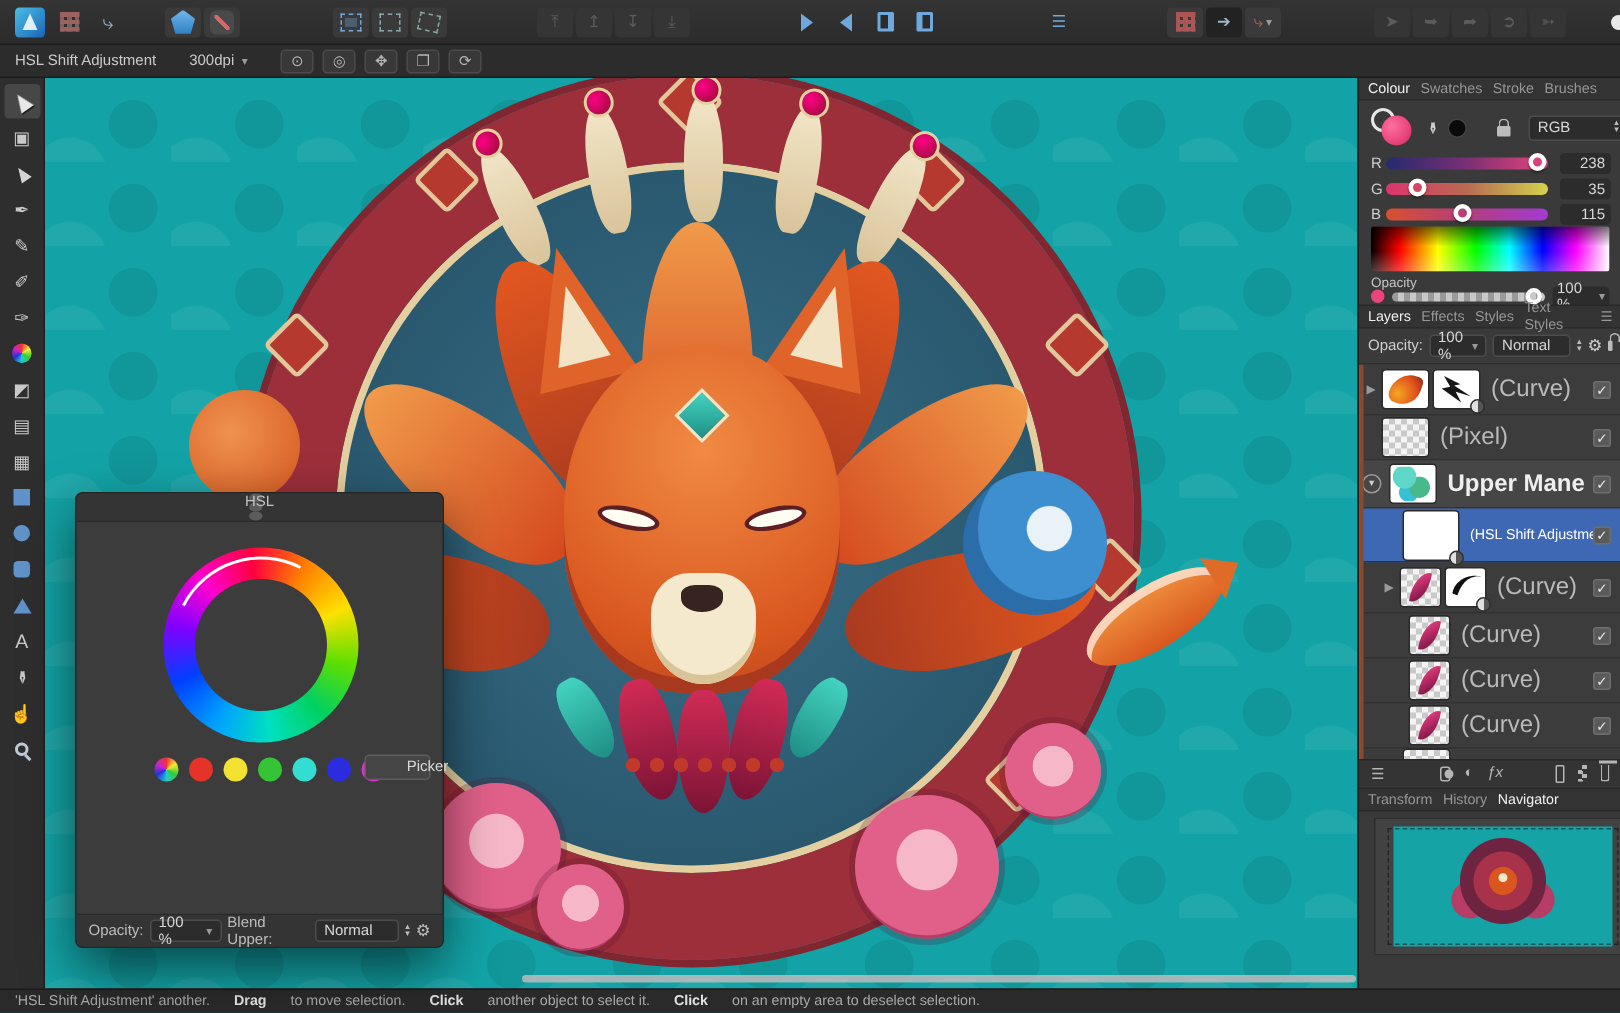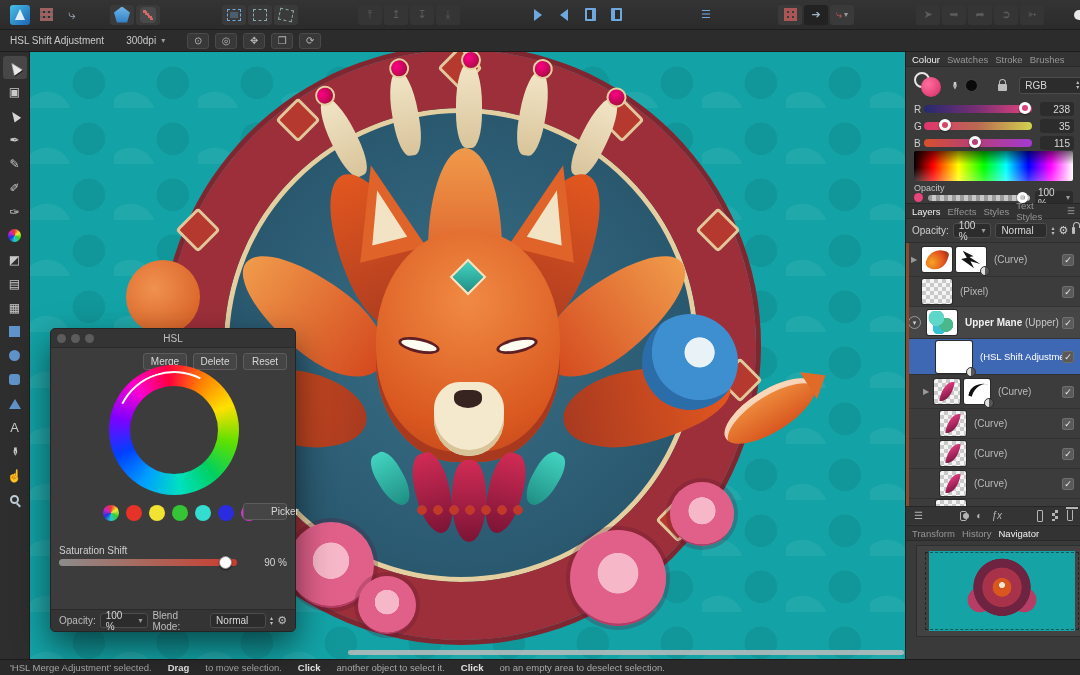--- a/index.html
+++ b/index.html
@@ -114,21 +114,21 @@
   .art-beads { left:384px; top:452px; width:112px; height:12px;
     background:radial-gradient(circle 5px at 8px 6px,#c0392b 90%,transparent) 0 0/16px 12px repeat-x; }
   .art-gem { left:425px; top:212px; width:26px; height:26px; background:linear-gradient(135deg,#43d3c0,#1f8f84);
     transform:rotate(45deg); border:2px solid #f2e6c8; }
   .hscroll { left:318px; top:598px; width:556px; height:5px; border-radius:3px; background:#bcbcbc; opacity:.85; }
 
   
   .hsl { position:absolute; left:50px; top:328px; width:246px; height:304px; background:#3c3c3c;
     border:1px solid #242424; border-radius:5px; box-shadow:0 14px 34px rgba(0,0,0,.55); z-index:5; color:#cfcfcf;}
   .hsl-title { height:19px; background:#343434; border-radius:5px 5px 0 0; border-bottom:1px solid #2a2a2a;
-    display:flex; align-items:center; padding:0 6px; }
+    display:flex; align-items:center; padding:0 6px;flex-direction:column; }
   .tl { width:9px; height:9px; border-radius:50%; background:#5c5c5c; margin-right:5px; }
   .hsl-title-text { position:absolute; left:0; right:0; text-align:center; font-size:10px; color:#c2c2c2; }
   .hsl-btnrow { display:flex; justify-content:flex-end; gap:6px; padding:5px 8px 2px; }
   .hsl-btn { min-width:44px; height:17px; background:#454545; border:1px solid #5c5c5c; border-radius:3px;
     color:#d8d8d8; font-size:10px; display:flex; align-items:center; justify-content:center; }
   .wheel-wrap { position:absolute; left:58px; top:36px; width:130px; height:130px; }
   .wheel-ring { position:absolute; inset:0; border-radius:50%;
     background:conic-gradient(from 210deg,#00a0ff,#0040ff,#8000ff,#ff00d0,#ff0040,#ff8000,#ffe000,#60e000,#00d060,#00e0c0,#00a0ff); }
   .wheel-hole { position:absolute; left:21px; top:21px; width:88px; height:88px; border-radius:50%; background:#3c3c3c; }
   .wheel-hl { position:absolute; inset:6px; border-radius:50%; border:2px solid transparent;
@@ -221,21 +221,21 @@
     background:radial-gradient(circle at 30% 30%,#5fd7c8 0 30%,transparent 32%),
                radial-gradient(circle at 65% 60%,#49b88a 0 30%,transparent 32%),
                radial-gradient(circle at 40% 75%,#37c1d6 0 26%,transparent 28%); }
   .th-scribble::after { content:""; position:absolute; inset:6px; border-radius:50%;
     border:1px solid #7fae9a; transform:rotate(25deg); opacity:.7;}
   .badge { position:absolute; right:-4px; bottom:-4px; width:10px; height:10px; border-radius:50%;
     background:linear-gradient(90deg,#e0e0e0 50%,#555 50%); border:1px solid #2e2e2e; z-index:1;}
   .lcheck { margin-left:auto; margin-right:7px; width:12px; height:12px; background:#5a5a5a;
     border:1px solid #6e6e6e; border-radius:2px; color:#e8e8e8; font-size:9px; line-height:11px;
     text-align:center; flex:none;}
-  .lname { margin-left:8px; white-space:nowrap; overflow:hidden; font-size:10px;}
+  .lname { margin-left:8px; white-space:nowrap; overflow:hidden; font-size:16px;}
   .grouprow { background:#464646; color:#c9c9c9;}
   .selrow { background:#3e68b3; color:#fff; }
   .gcirc { width:13px; height:13px; border-radius:50%; border:1px solid #9a9a9a; color:#cfcfcf;
     font-size:7px; line-height:12px; text-align:center; margin-left:2px; flex:none;}
   .l-bottom { height:18px; background:#343434; border-top:1px solid #272727; display:flex;
     align-items:center; padding:0 8px; gap:9px; color:#b5b5b5; font-size:10px;}
   .ic-mask { width:12px; height:10px; border:1px solid #b5b5b5; border-radius:2px; position:relative;}
   .ic-mask::after{content:"";position:absolute;left:2px;top:1px;width:6px;height:6px;border-radius:50%;background:#b5b5b5;}
   .ic-page { width:9px; height:12px; border:1px solid #b5b5b5; border-radius:1px; }
   .ic-check { width:11px; height:11px; background:repeating-conic-gradient(#b5b5b5 0 25%,transparent 0 50%) 0 0/6px 6px; }
@@ -459,56 +459,44 @@
     <div class="hscroll"></div>
   </div>
 
   <div class="hsl">
     <div class="hsl-title">
       <span class="tl"></span>
       <span class="tl"></span>
       <span class="tl"></span>
       <span class="hsl-title-text">HSL</span>
     </div>
-    <div class="hsl-btnrow">
-      <div class="hsl-btn">Merge</div>
-      <div class="hsl-btn">Delete</div>
-      <div class="hsl-btn">Reset</div>
-    </div>
     <div class="wheel-wrap">
       <div class="wheel-ring"></div>
       <div class="wheel-hl"></div>
       <div class="wheel-hole"></div>
     </div>
     <div class="swatch-row">
       <span class="sw sw-wheel"></span>
       <span class="sw" style="background:#e63329;"></span>
       <span class="sw" style="background:#f2e232;"></span>
       <span class="sw" style="background:#35c435;"></span>
       <span class="sw" style="background:#33ddd0;"></span>
       <span class="sw" style="background:#2b2be0;"></span>
       <span class="sw" style="background:#d435cf;"></span>
     </div>
     <div class="picker-btn">Picker</div>
 
-    <div class="hsl-slider" style="top:216px;">
-      <div class="lab">Saturation Shift</div>
-      <div class="strip sat">
-        <span class="knob" style="left:90%;"></span>
-        <span class="sval" style="right:-50px; top:-2px;">90 %</span>
-      </div>
-    </div>
 
     <div class="hsl-bottom">
       <span>Opacity:</span>
       <span class="mini-box">
         <span>100 %</span>
           <span class="chev">▾</span>
       </span>
-      <span style="margin-left:auto;">Blend Mode:</span>
+      <span style="margin-left:auto;">Blend Upper:</span>
       <span class="mini-box" style="min-width:56px;">
         <span>Normal</span>
       </span>
       <span class="stepper">
           <span>▴</span>
           <span>▾</span>
         </span>
       <span style="font-size:11px; color:#bdbdbd;">⚙</span>
     </div>
   </div>
@@ -678,21 +666,21 @@
       <div class="n-thumbwrap">
         <div class="n-doc">
           <div class="n-art"></div>
         </div>
         <div class="n-view"></div>
       </div>
     </div>
   </div>
 
   <div class="statusbar">
-    <span>'HSL Merge Adjustment' selected. </span>
+    <span>'HSL Shift Adjustment' another. </span>
       <b>Drag</b>
       <span> to move selection. </span>
       <b>Click</b>
       <span> another object to select it. </span>
       <b>Click</b>
       <span> on an empty area to deselect selection.</span>
   </div>
 
 </div>
 

